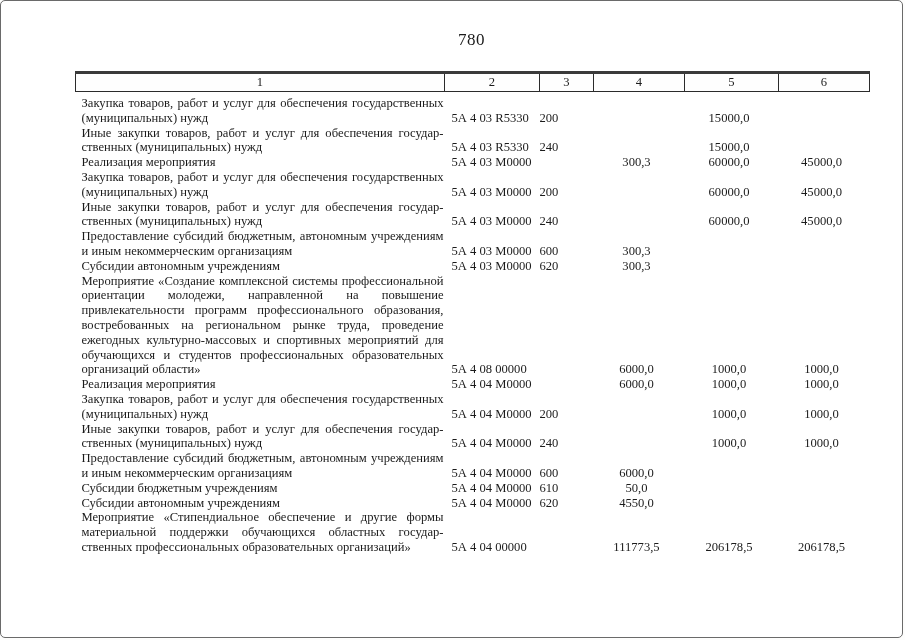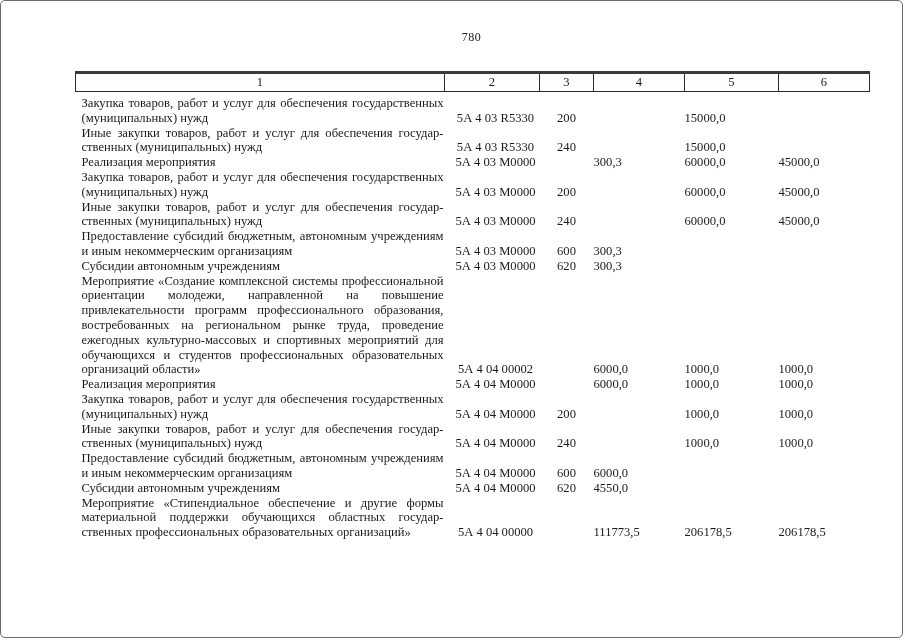--- a/index.html
+++ b/index.html
@@ -15,21 +15,21 @@
     background: #ffffff;
     border: 1px solid #6a6a6a;
     border-radius: 5px;
     color: #1b1b1b;
     box-sizing: border-box;
   }
   .page-number {
     position: absolute;
     top: 29px; left: 74px; width: 793px;
     text-align: center;
-    font-size: 12px;
+    font-size: 17px;
     letter-spacing: 0.5px;
   }
   table.budget {
     position: absolute;
     top: 70px; left: 74px;
     width: 794px;
     border-collapse: collapse;
     table-layout: fixed;
     font-size: 12.6px;
   }
@@ -57,23 +57,23 @@
     font-size: 12.6px;
   }
   tbody tr:first-child td { padding-top: 4px; }
   td.c1 {
     text-align: justify;
     padding-left: 6px;
     padding-right: 1px;
     hyphens: manual;
     margin-top: 17px;
   }
-  td.c2 { text-align: center; padding-left: 7px; white-space: nowrap; }
-  td.c3 { text-align: center; }
-  td.c4, td.c5, td.c6 { text-align: left; padding-right: 5px; white-space: nowrap; }
+  td.c2 { text-align: left; padding-left: 7px; white-space: nowrap; }
+  td.c3 { }
+  td.c4, td.c5, td.c6 { text-align: center; padding-right: 5px; white-space: nowrap; }
 </style>
 </head>
 <body>
 
 <div class="page">
 
   <div class="page-number">780</div>
 
   <table class="budget">
     <colgroup>
@@ -146,21 +146,21 @@
         <tr>
           <td class="c1">Субсидии автономным учреждениям</td>
           <td class="c2">5А 4 03 М0000</td>
           <td class="c3">620</td>
           <td class="c4">300,3</td>
           <td class="c5"></td>
           <td class="c6"></td>
         </tr>
         <tr>
           <td class="c1">Мероприятие «Создание комплексной системы профессио­нальной ориентации молодежи, направленной на повышение привлекательности программ профессионального образования, востребованных на региональном рынке труда, проведение ежегодных культурно-массовых и спортивных мероприятий для обучающихся и студентов профессиональных образова­тельных организаций области»</td>
-          <td class="c2">5А 4 04 00002</td>
+          <td class="c2">5А 4 08 00000</td>
           <td class="c3"></td>
           <td class="c4">6000,0</td>
           <td class="c5">1000,0</td>
           <td class="c6">1000,0</td>
         </tr>
         <tr>
           <td class="c1">Реализация мероприятия</td>
           <td class="c2">5А 4 04 М0000</td>
           <td class="c3"></td>
           <td class="c4">6000,0</td>
@@ -181,20 +181,28 @@
           <td class="c3">240</td>
           <td class="c4"></td>
           <td class="c5">1000,0</td>
           <td class="c6">1000,0</td>
         </tr>
         <tr>
           <td class="c1">Предоставление субсидий бюджетным, автономным учрежде­ниям и иным некоммерческим организациям</td>
           <td class="c2">5А 4 04 М0000</td>
           <td class="c3">600</td>
           <td class="c4">6000,0</td>
+          <td class="c5"></td>
+          <td class="c6"></td>
+        </tr>
+        <tr>
+          <td class="c1">Субсидии бюджетным учреждениям</td>
+          <td class="c2">5А 4 04 М0000</td>
+          <td class="c3">610</td>
+          <td class="c4">50,0</td>
           <td class="c5"></td>
           <td class="c6"></td>
         </tr>
         <tr>
           <td class="c1">Субсидии автономным учреждениям</td>
           <td class="c2">5А 4 04 М0000</td>
           <td class="c3">620</td>
           <td class="c4">4550,0</td>
           <td class="c5"></td>
           <td class="c6"></td>

